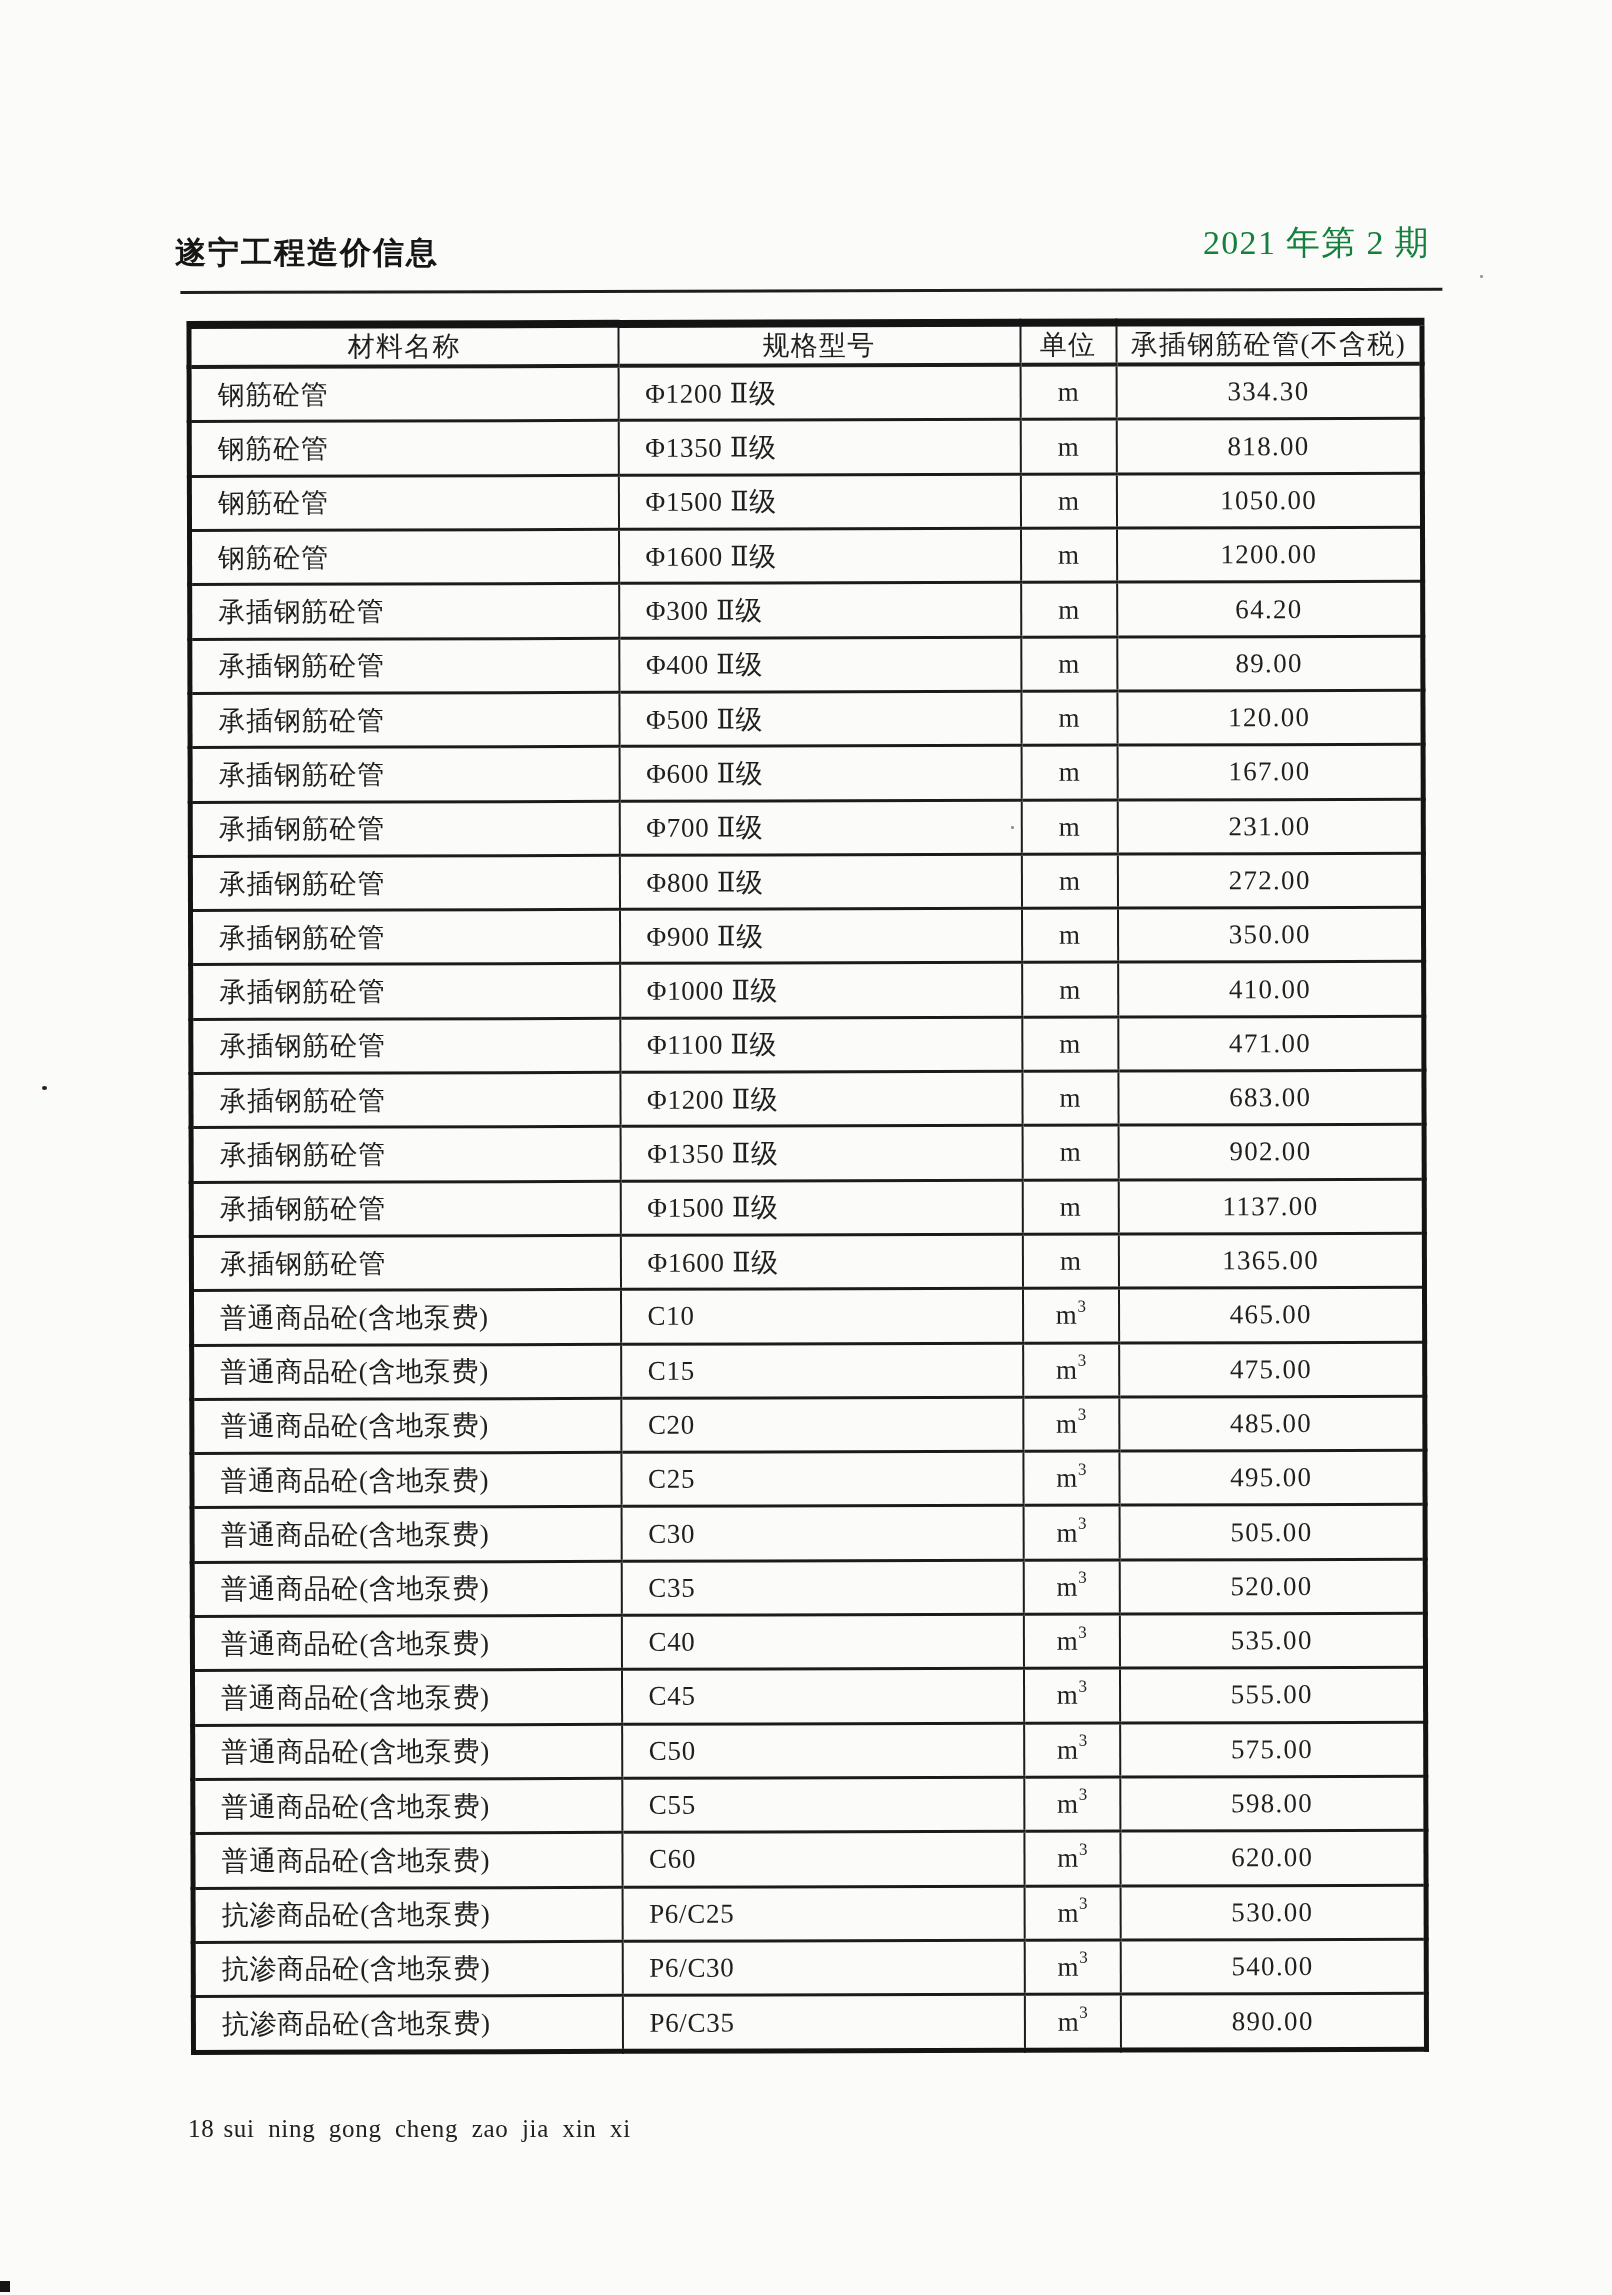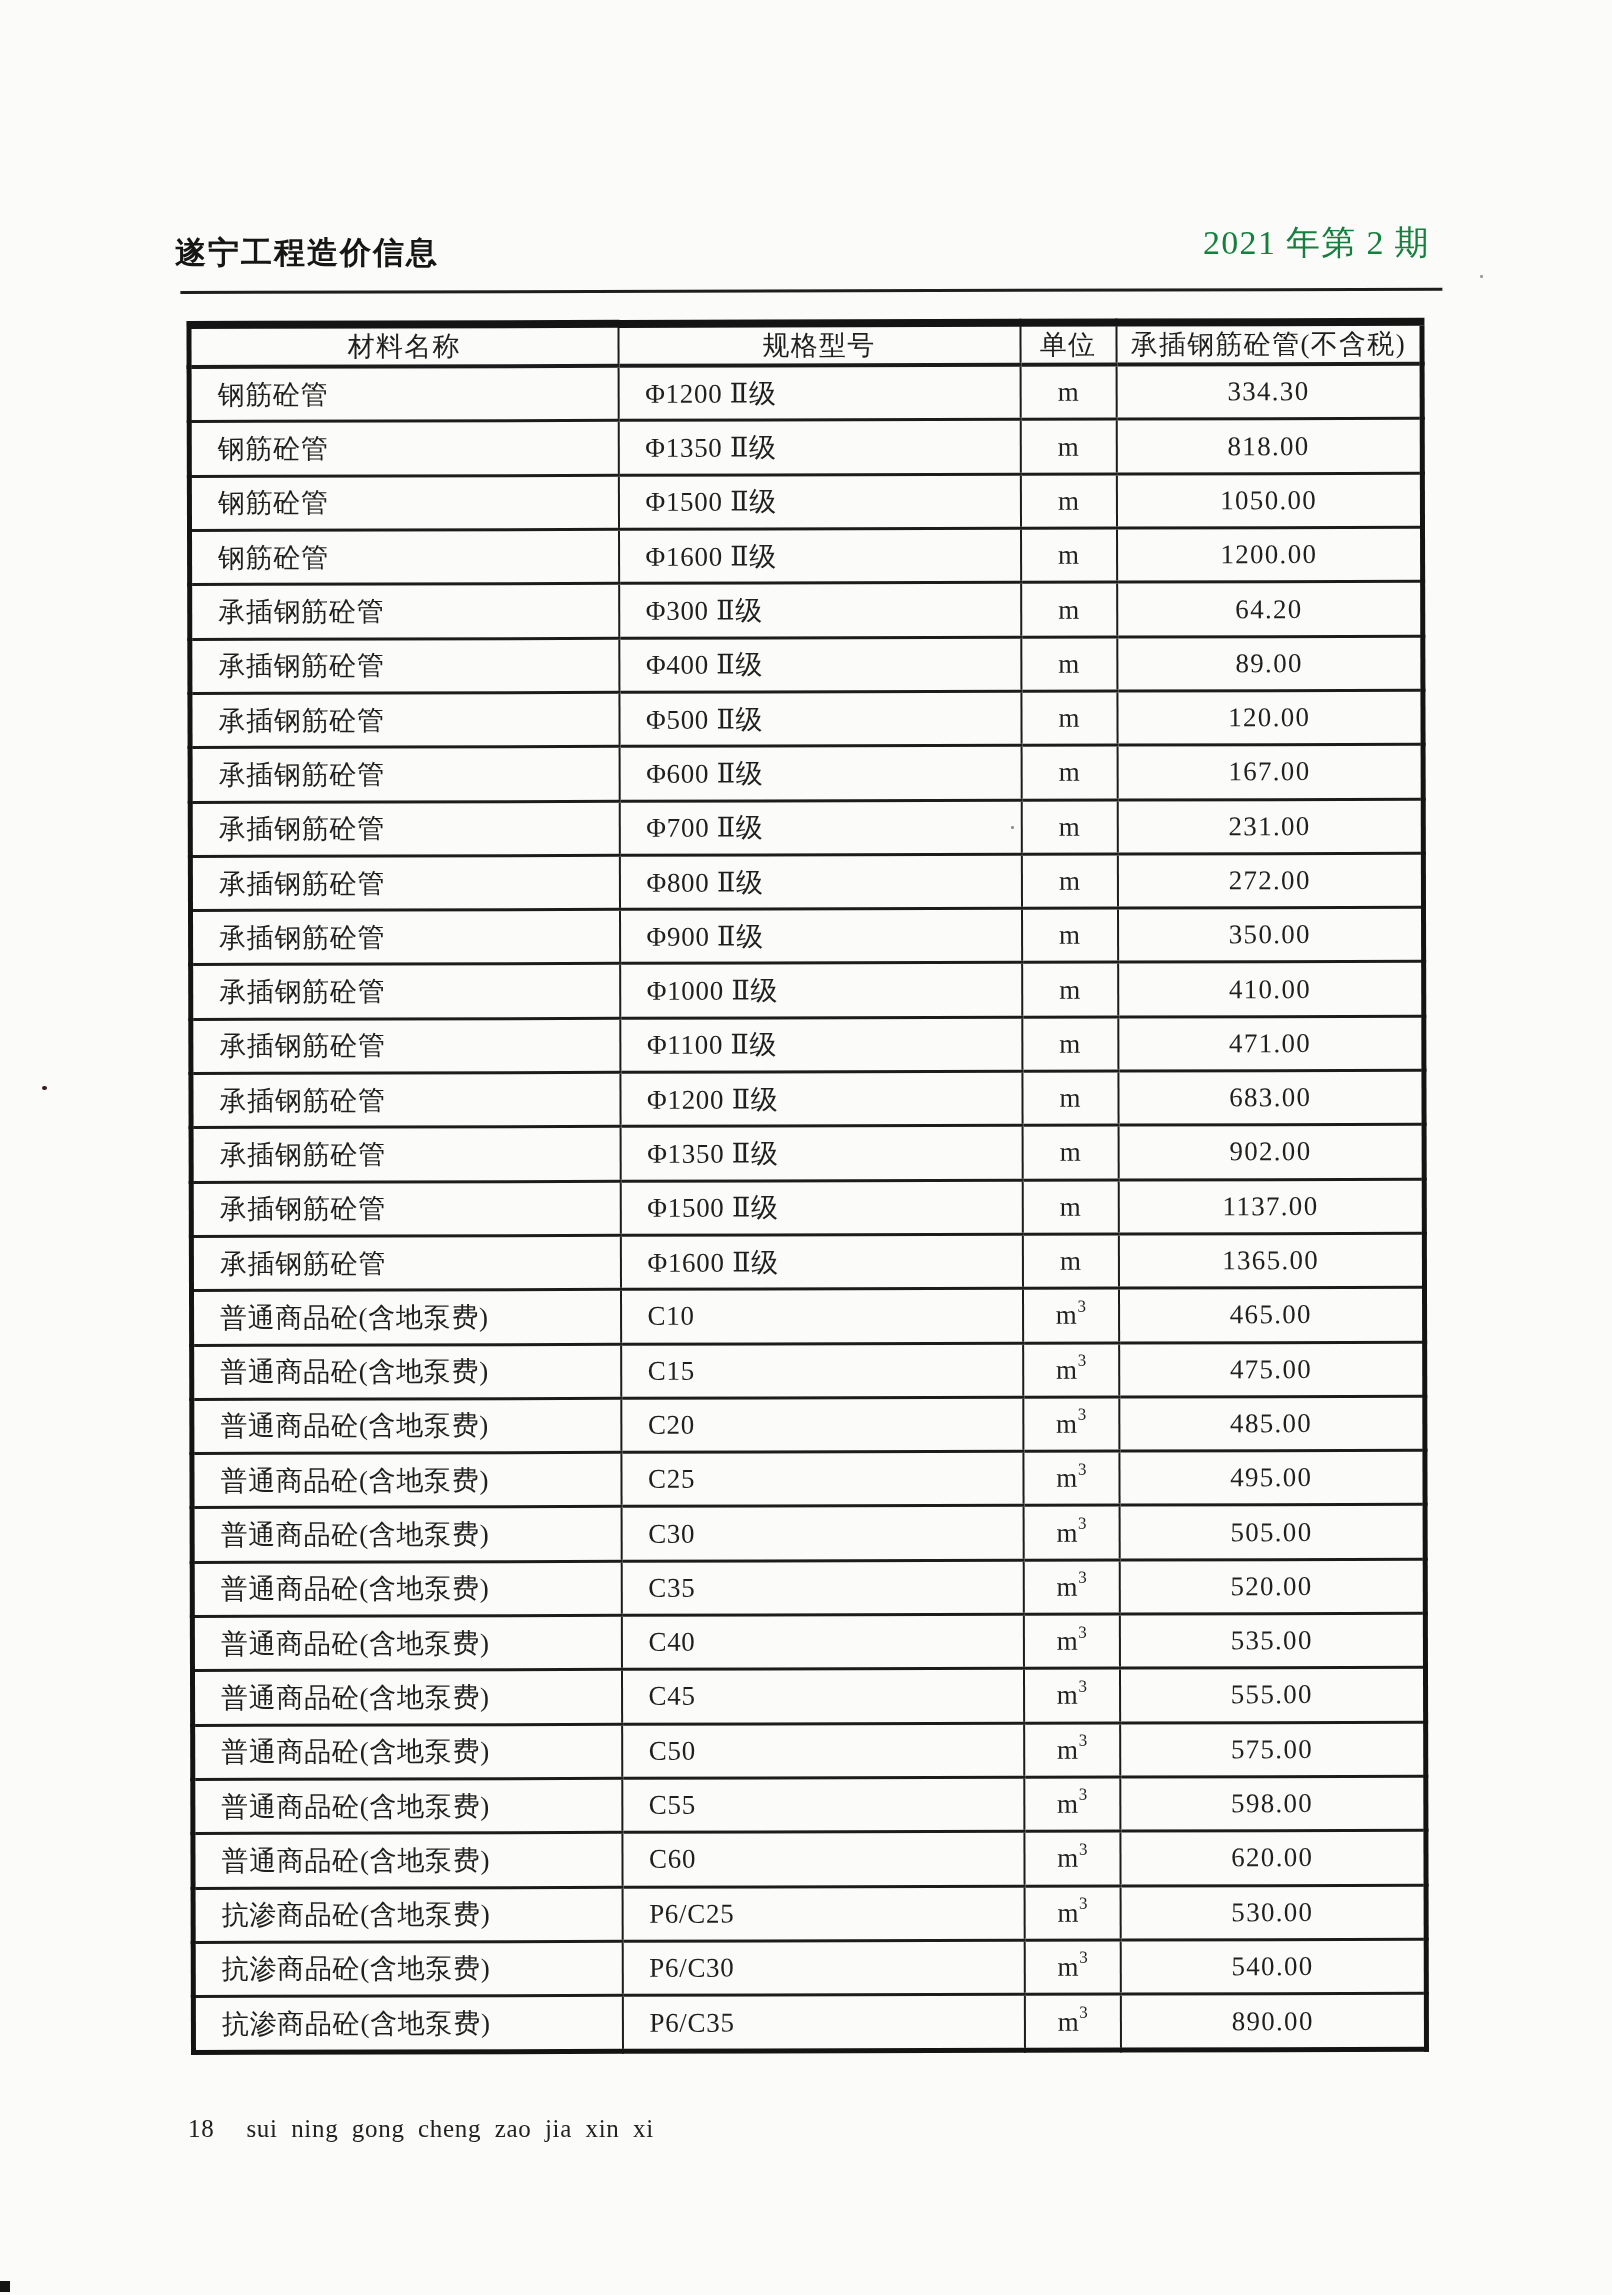--- a/index.html
+++ b/index.html
@@ -66,21 +66,21 @@
     font-size:17px;
     position:relative;top:-2.6px;left:0.7px;
     line-height:0;
   }
 
   
   .page-footer{
     position:absolute;left:188px;top:2115px;
     font-size:25px;color:#222;white-space:nowrap;
   }
-  .footer-page-number{margin-right:32px;letter-spacing:0.7px;}
+  .footer-page-number{margin-right:9px;letter-spacing:0.7px;}
   .footer-pinyin{word-spacing:6.5px;letter-spacing:0.7px;text-align:right;}
 
   
   .speck{position:absolute;background:#3a2a26;border-radius:50%;}
   .speck.s1{left:42px;top:1086px;width:4.6px;height:3.9px;background:#2e1d1c;}
   .speck.s2{left:1480px;top:275px;width:2.6px;height:2.6px;background:#9a9a96;}
   .speck.s3{left:1011px;top:826px;width:3.3px;height:2.6px;background:#8c8c88;}
   .corner-mark{
     position:absolute;left:0;top:2281px;width:9.8px;height:10.5px;background:#151515;
   }

